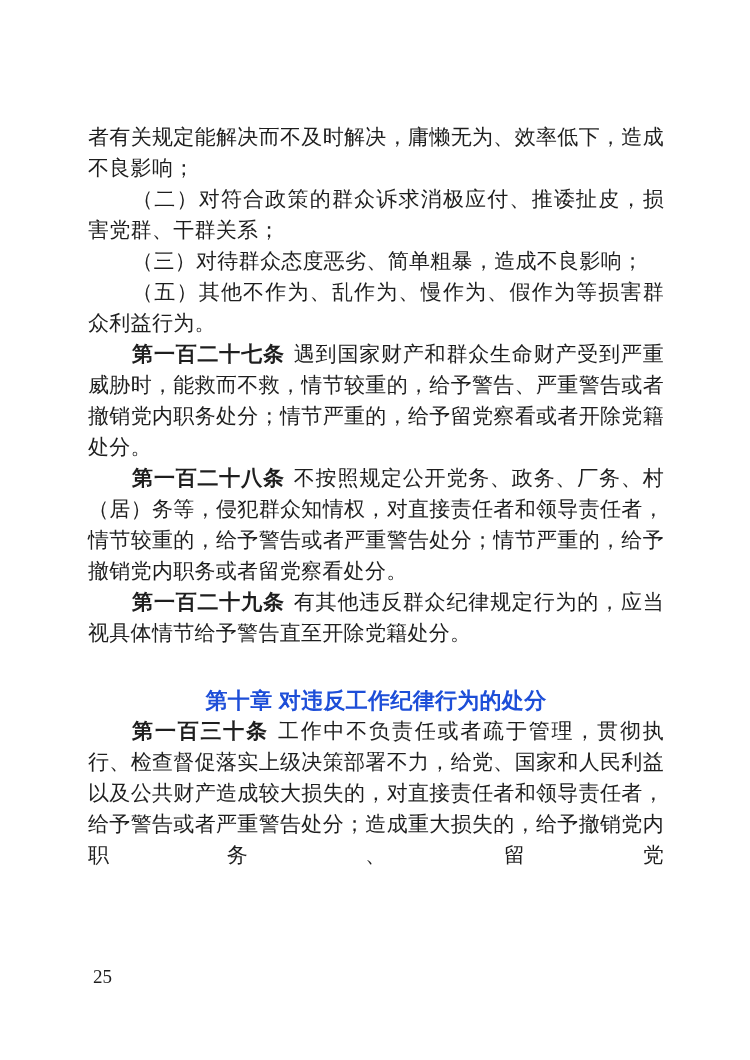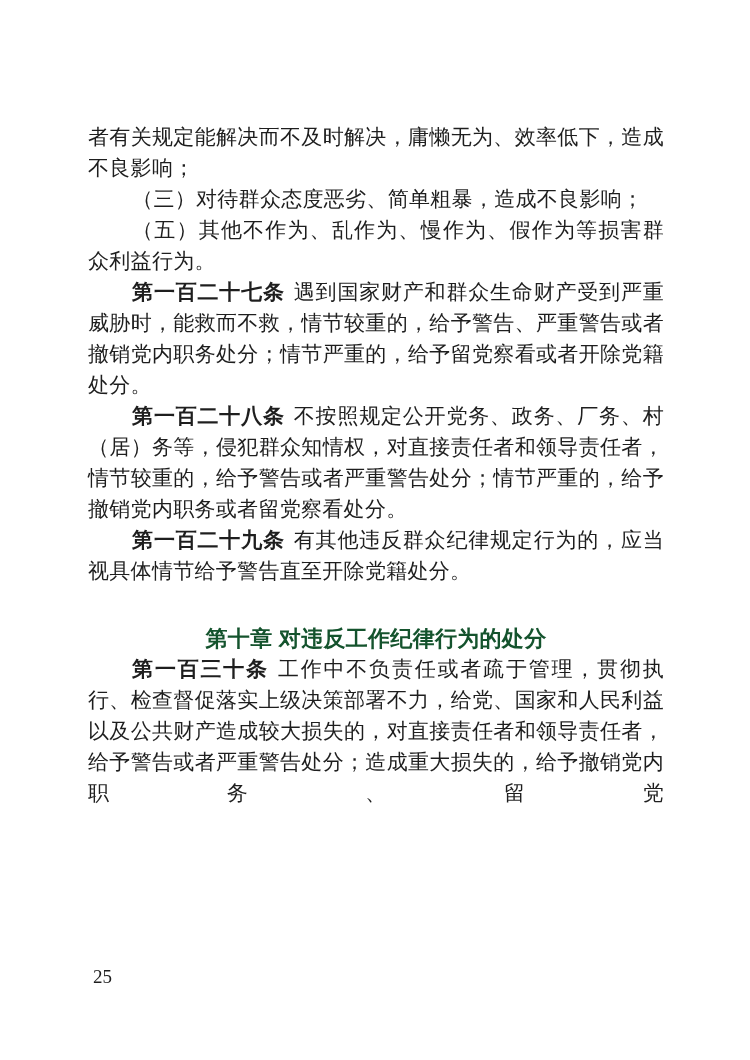--- a/index.html
+++ b/index.html
@@ -45,40 +45,41 @@
   .cut-off {
     text-align-last: justify;
   }
   .chapter-heading {
     text-align: right;
     text-align-last: center;
     text-indent: 0;
     font-family: "Liberation Sans", "DejaVu Sans", sans-serif;
     font-weight: bold;
     font-size: 22px;
-    color: #14532d;
+    color: #1d4ed8;
     margin-top: 36px !important;
   }
   .page-number {
     position: absolute;
     left: 93px;
     top: 966px;
     font-size: 19px;
     color: #1e1e1e;
     font-family: "Liberation Serif", "DejaVu Serif", serif;
   }
 </style>
 </head>
 <body>
 
 <div class="page">
   <div class="content">
 
     <p class="para-cont">者有关规定能解决而不及时解决，庸懒无为、效率低下，造成不良影响；</p>
 
+    <p class="para-indent">（二）对符合政策的群众诉求消极应付、推诿扯皮，损害党群、干群关系；</p>
 
     <p class="para-indent">（三）对待群众态度恶劣、简单粗暴，造成不良影响；</p>
 
 
     <p class="para-indent">（五）其他不作为、乱作为、慢作为、假作为等损害群众利益行为。</p>
 
     <p class="para-indent">
       <span class="lead">第一百二十七条</span><span>遇到国家财产和群众生命财产受到严重威胁时，能救而不救，情节较重的，给予警告、严重警告或者撤销党内职务处分；情节严重的，给予留党察看或者开除党籍处分。</span>
     </p>
 

